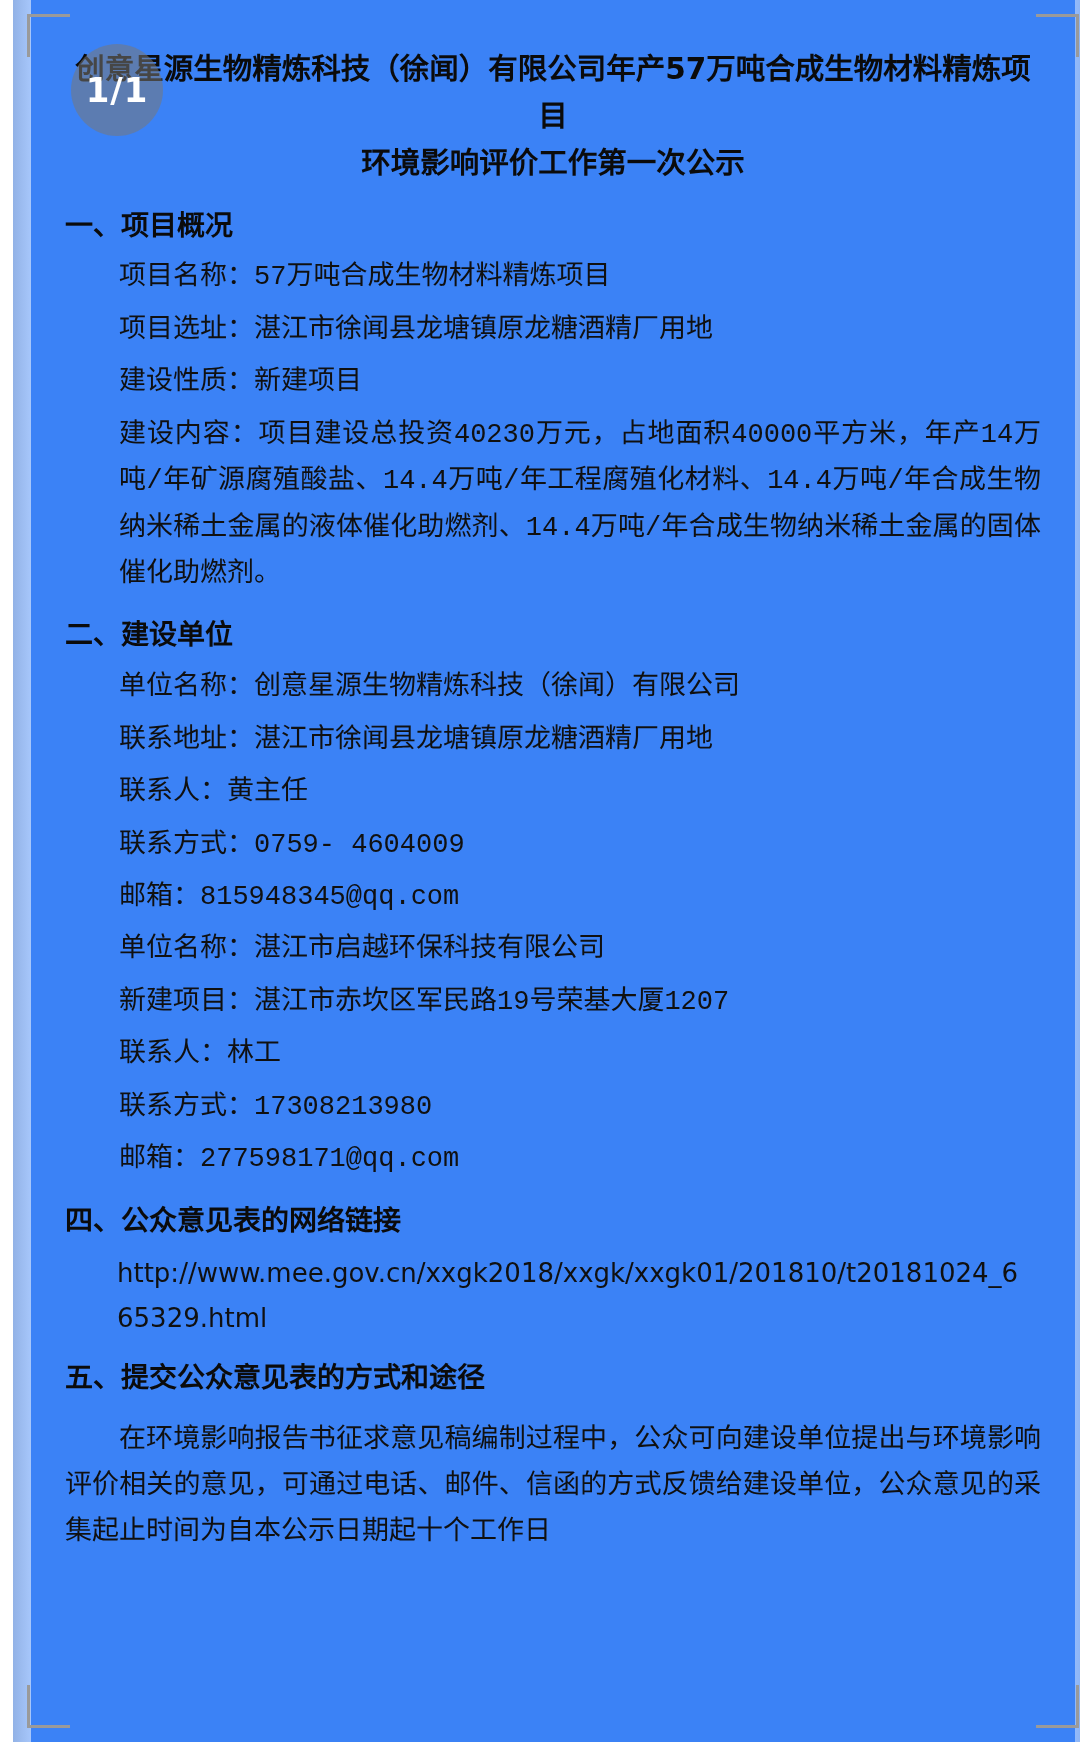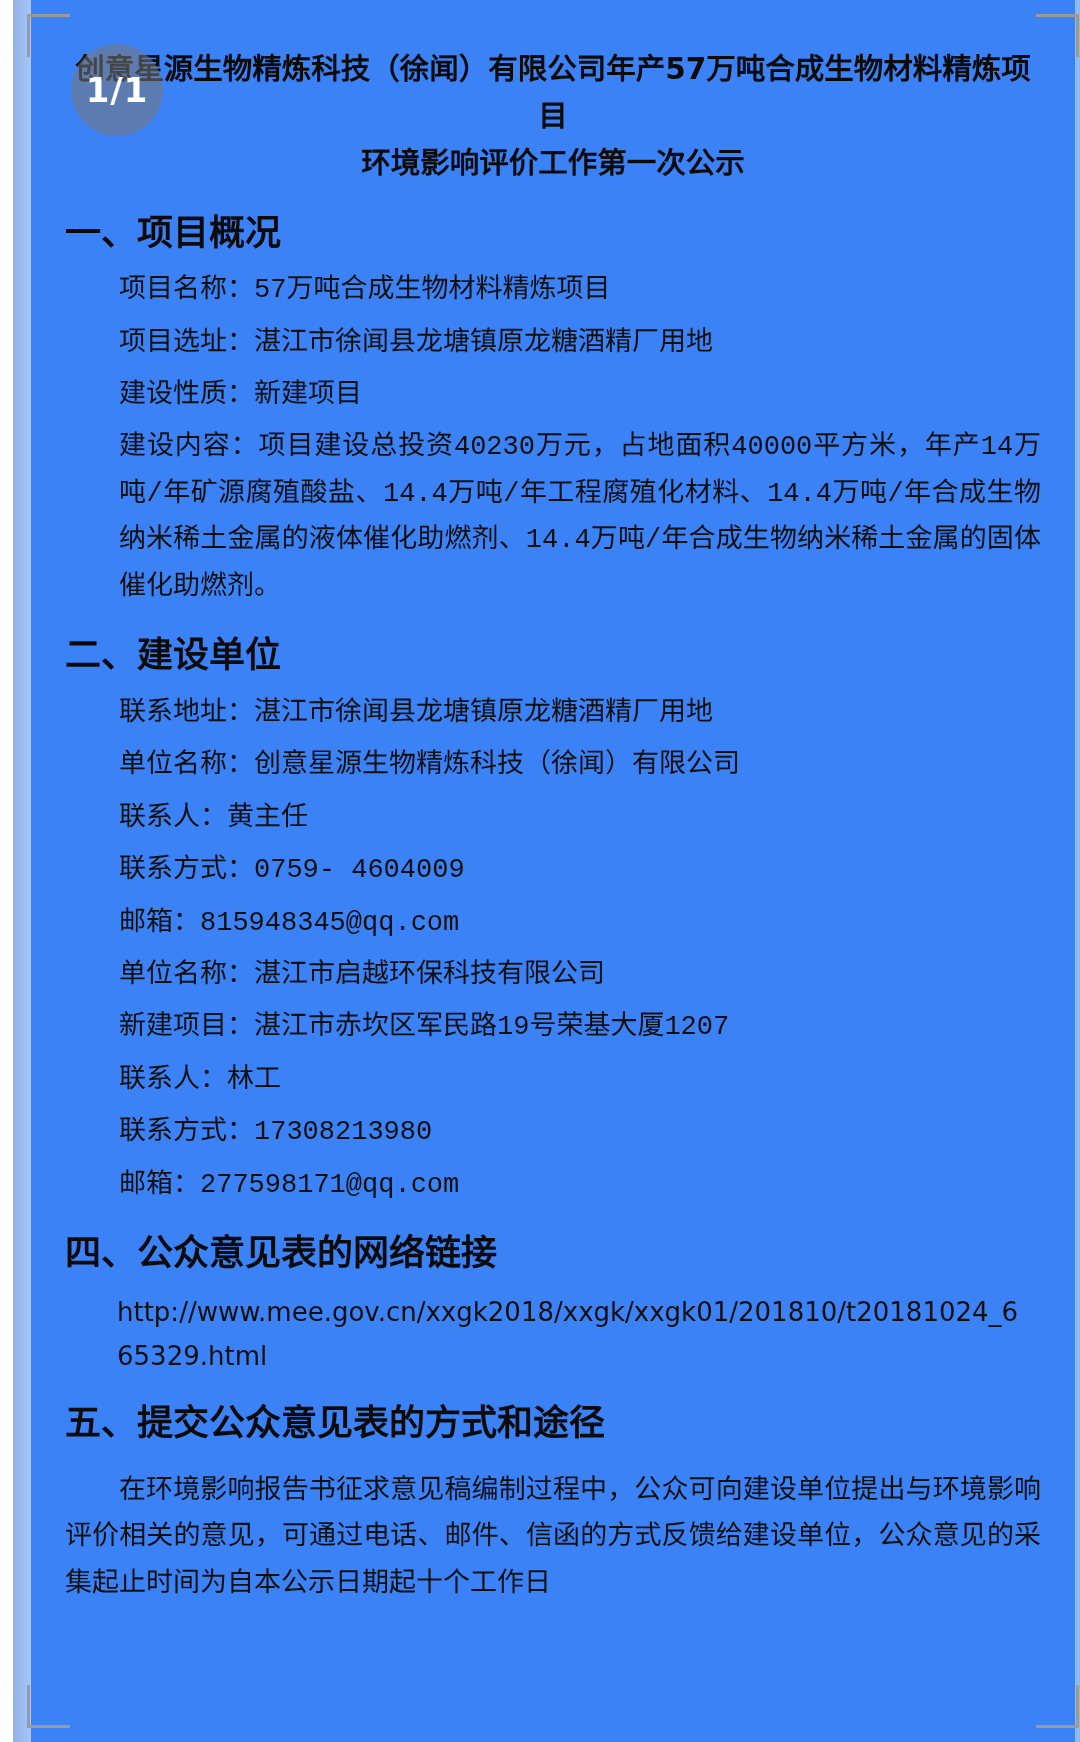--- a/index.html
+++ b/index.html
@@ -83,21 +83,21 @@
     font-size: 27px;
     line-height: 1.72;
     margin: 14px 0 0 0;
     text-align: justify;
     text-justify: inter-ideograph;
     text-indent: 2em;
     color: #101010;
   }
 
   h2.section {
-    font-size: 36px;
+    font-size: 28px;
     font-weight: bold;
     margin: 16px 0 2px 0;
     line-height: 1.6;
     color: #0b0b0b;
   }
 
   .field {
     font-size: 27px;
     line-height: 1.72;
     margin: 6px 0 0 0;
@@ -160,22 +160,22 @@
     </div>
 
 
     <h2 class="section">一、项目概况</h2>
     <div class="field hang">项目名称：57万吨合成生物材料精炼项目</div>
     <div class="field hang">项目选址：湛江市徐闻县龙塘镇原龙糖酒精厂用地</div>
     <div class="field hang">建设性质：新建项目</div>
     <div class="field hang">建设内容：项目建设总投资40230万元，占地面积40000平方米，年产14万吨/年矿源腐殖酸盐、14.4万吨/年工程腐殖化材料、14.4万吨/年合成生物纳米稀土金属的液体催化助燃剂、14.4万吨/年合成生物纳米稀土金属的固体催化助燃剂。</div>
 
     <h2 class="section">二、建设单位</h2>
+    <div class="field hang">单位名称：创意星源生物精炼科技（徐闻）有限公司</div>
     <div class="field hang">联系地址：湛江市徐闻县龙塘镇原龙糖酒精厂用地</div>
-    <div class="field hang">单位名称：创意星源生物精炼科技（徐闻）有限公司</div>
     <div class="field hang">联系人：黄主任</div>
     <div class="field hang">联系方式：0759- 4604009</div>
     <div class="field hang">邮箱：815948345@qq.com</div>
 
     <div class="field hang">单位名称：湛江市启越环保科技有限公司</div>
     <div class="field hang">新建项目：湛江市赤坎区军民路19号荣基大厦1207</div>
     <div class="field hang">联系人：林工</div>
     <div class="field hang">联系方式：17308213980</div>
     <div class="field hang">邮箱：277598171@qq.com</div>
 

